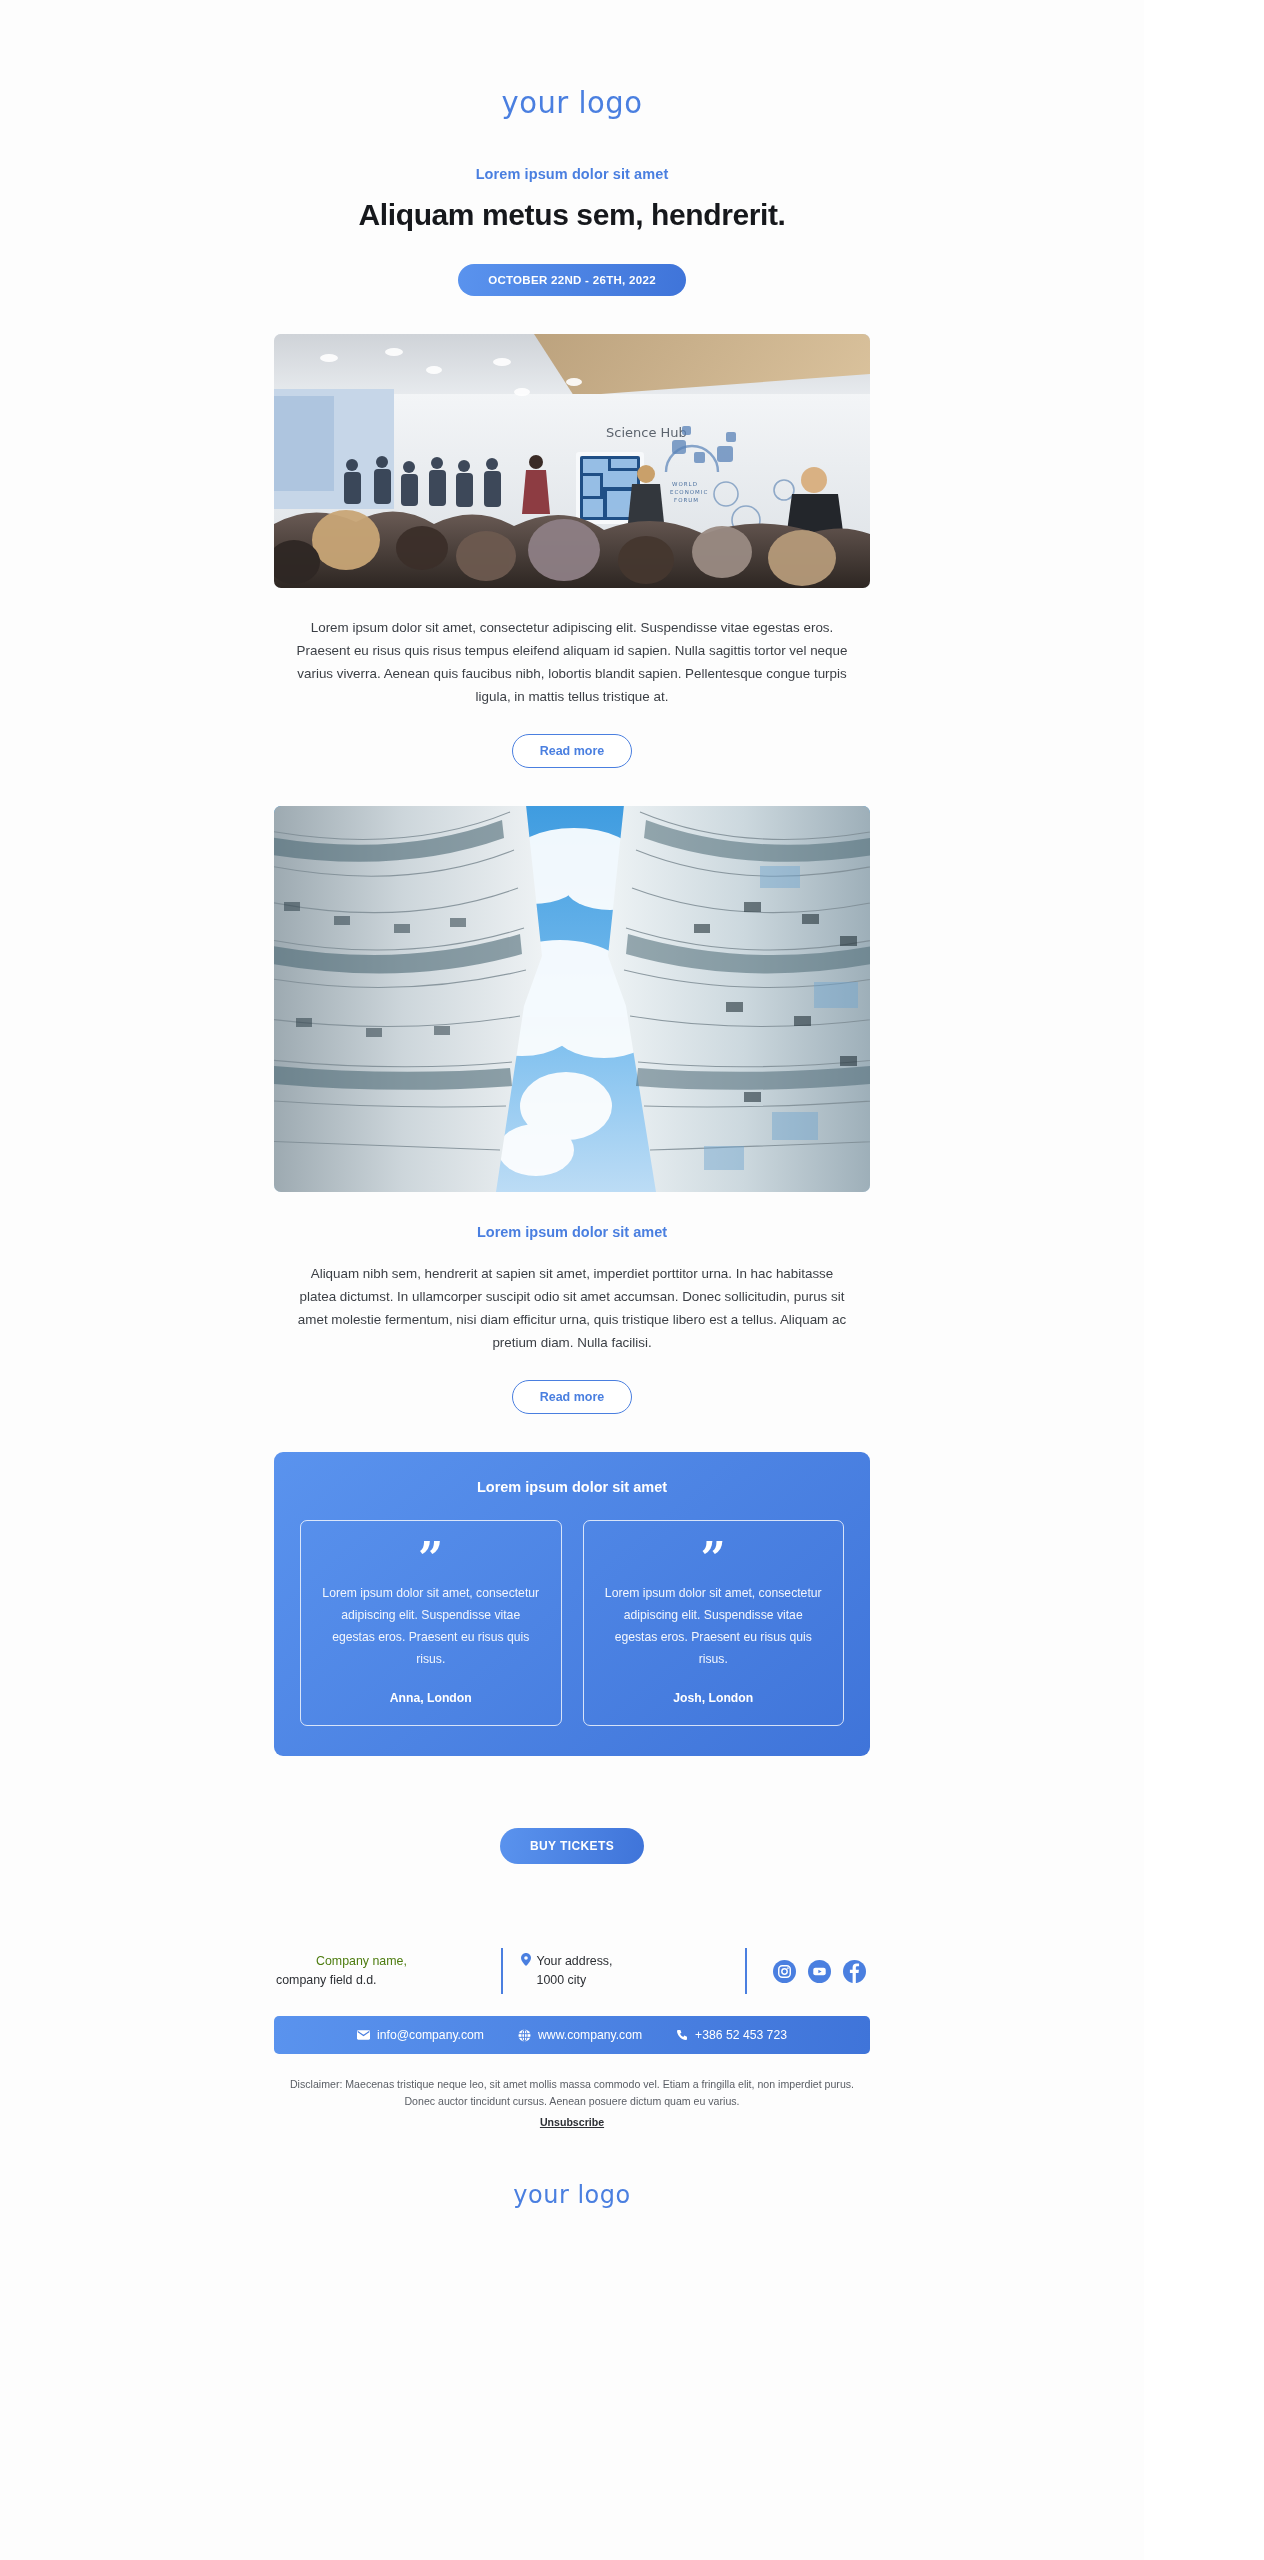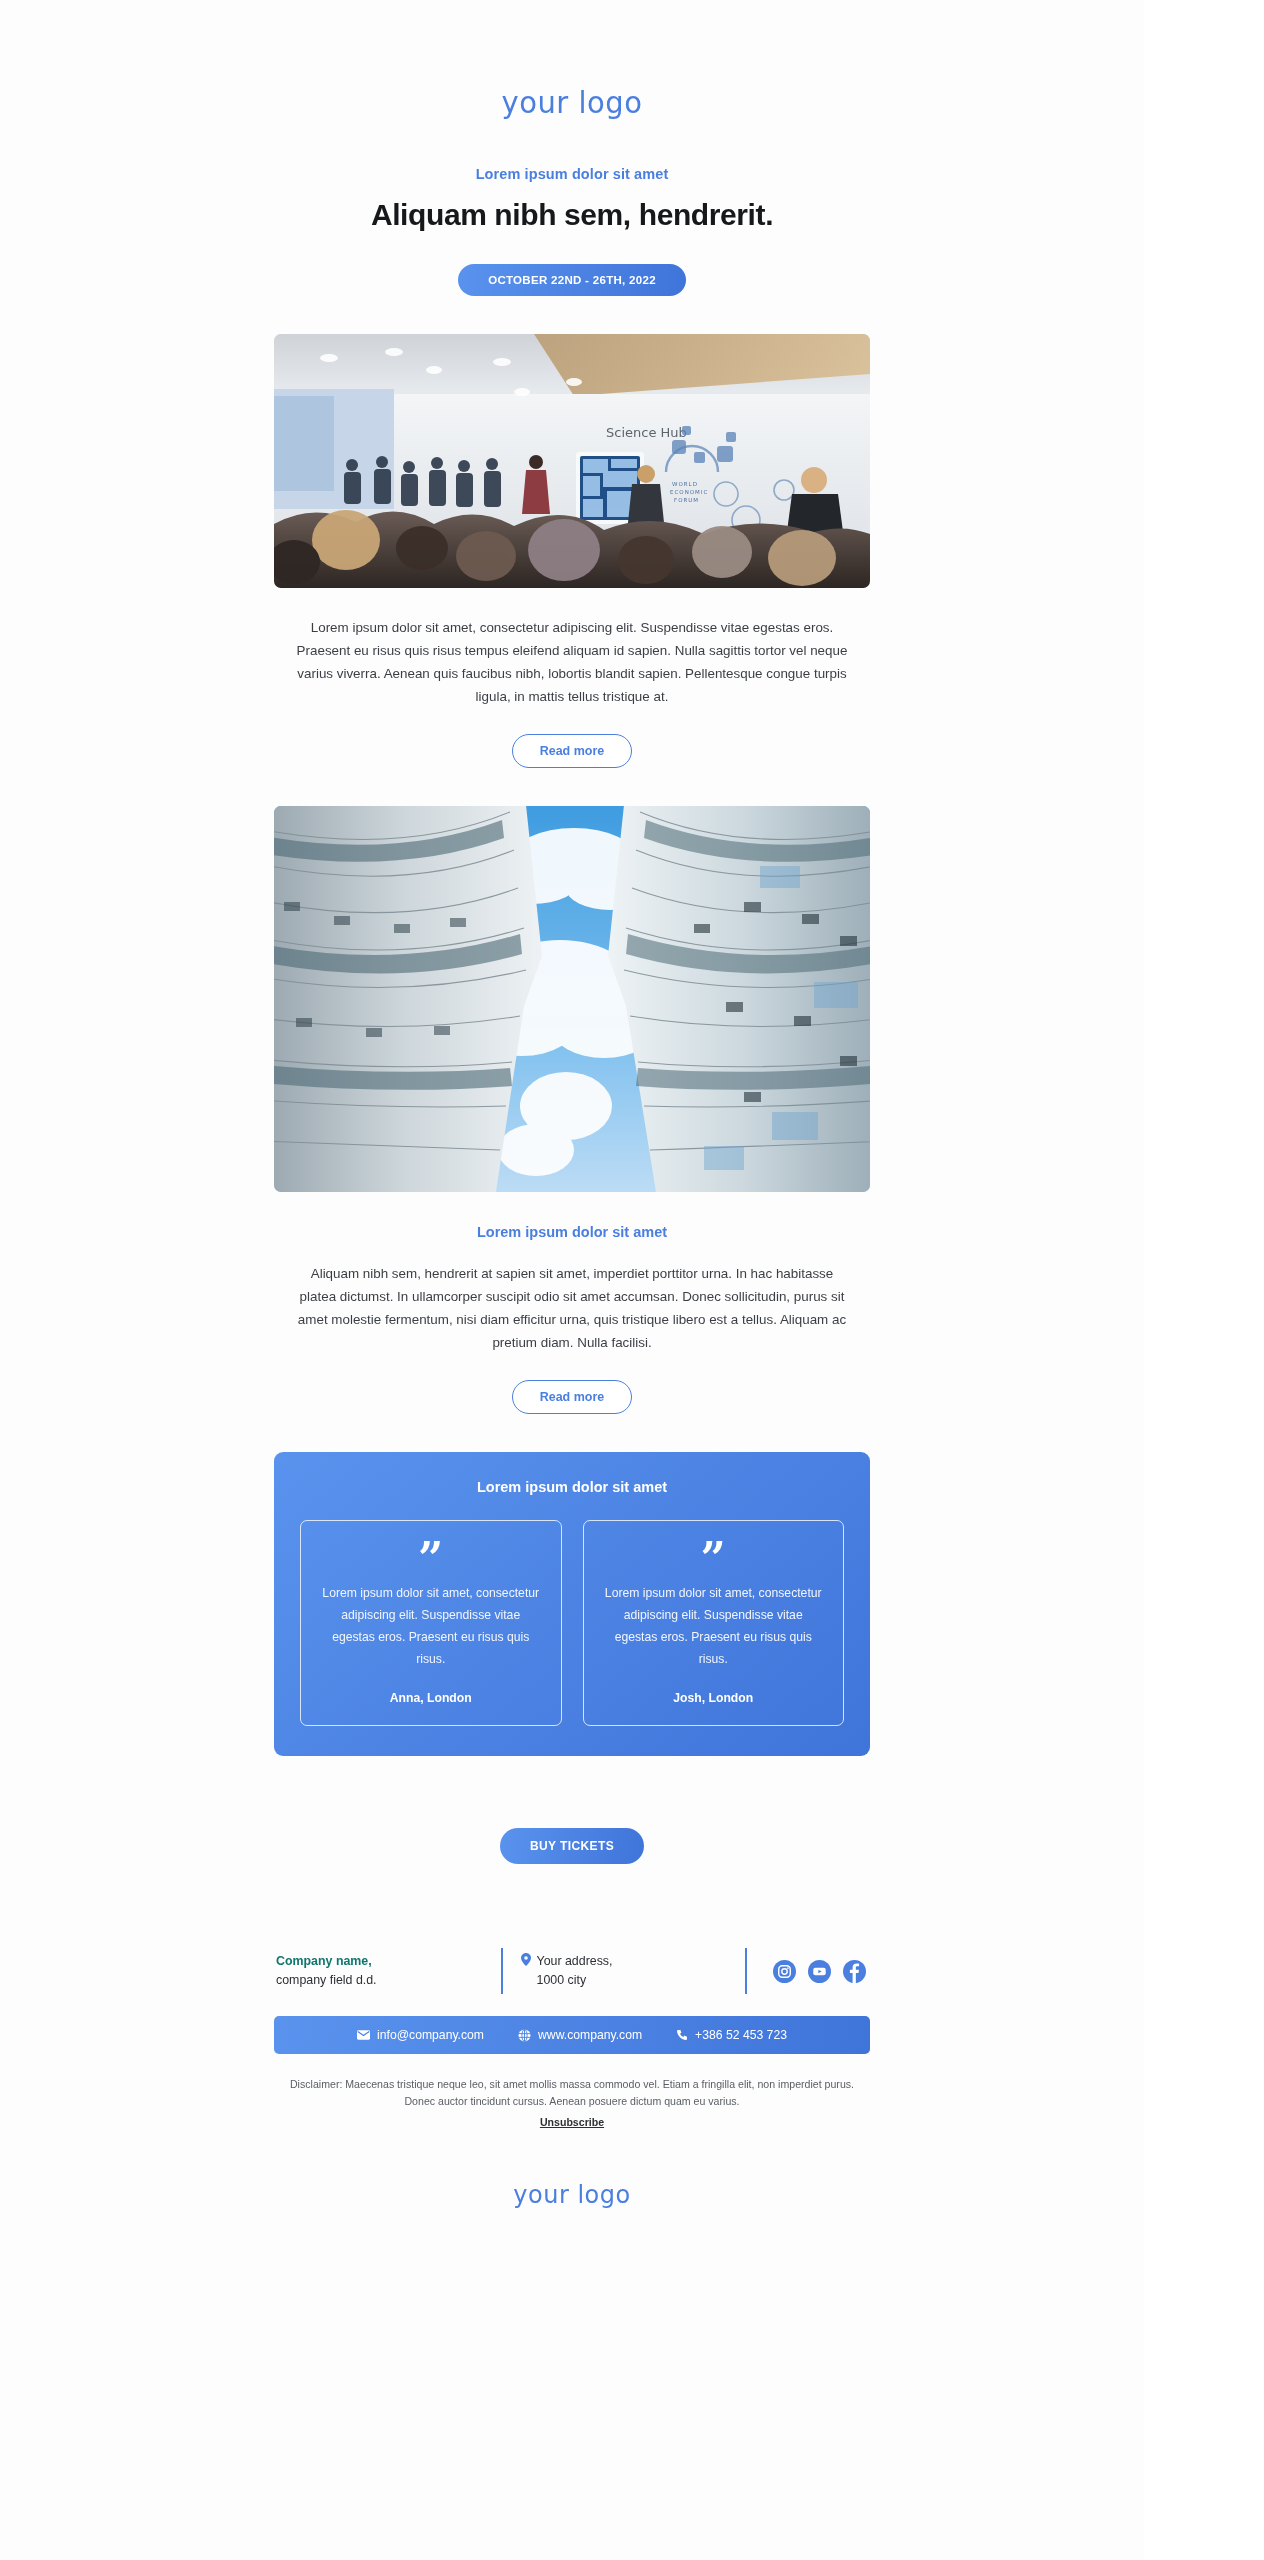--- a/index.html
+++ b/index.html
@@ -202,21 +202,21 @@
     width: 596px;
     padding: 46px 0 22px 0;
   }
   .fcol {
     flex: 1;
     padding-left: 18px;
     font-size: 12.4px;
     line-height: 1.52;
   }
   .fcol.first { padding-left: 2px; }
-  .fcol .blue { color: #0f766e; font-weight: 700; }
+  .fcol .blue { color: #4d7c0f; font-weight: 400; margin-left: 40px; }
   .fcol .dark { color: #2c2f34; }
   .divider {
     width: 1.6px;
     height: 46px;
     background: #4a7fe0;
     flex: 0 0 auto;
   }
   .addr-line { display: flex; align-items: flex-start; gap: 6px; }
   .pin { flex: 0 0 auto; margin-top: 1px; }
   .socials {
@@ -272,21 +272,21 @@
 <body>
 
 <div class="page">
   <div class="column">
 
     <div class="logo-wrap">
       <span class="logo">your logo</span>
     </div>
 
     <div class="eyebrow">Lorem ipsum dolor sit amet</div>
-    <div class="headline">Aliquam nibh sem, hendrerit.</div>
+    <div class="headline">Aliquam metus sem, hendrerit.</div>
 
     <div class="badge-row">
       <button class="date-badge">OCTOBER 22ND - 26TH, 2022</button>
     </div>
 
     <div class="photo photo-1">
       <svg viewBox="0 0 596 254" preserveAspectRatio="none">
         <defs>
           <linearGradient id="ceil" x1="0" y1="0" x2="0" y2="1">
             <stop offset="0%" stop-color="#cfd3d8"></stop>

